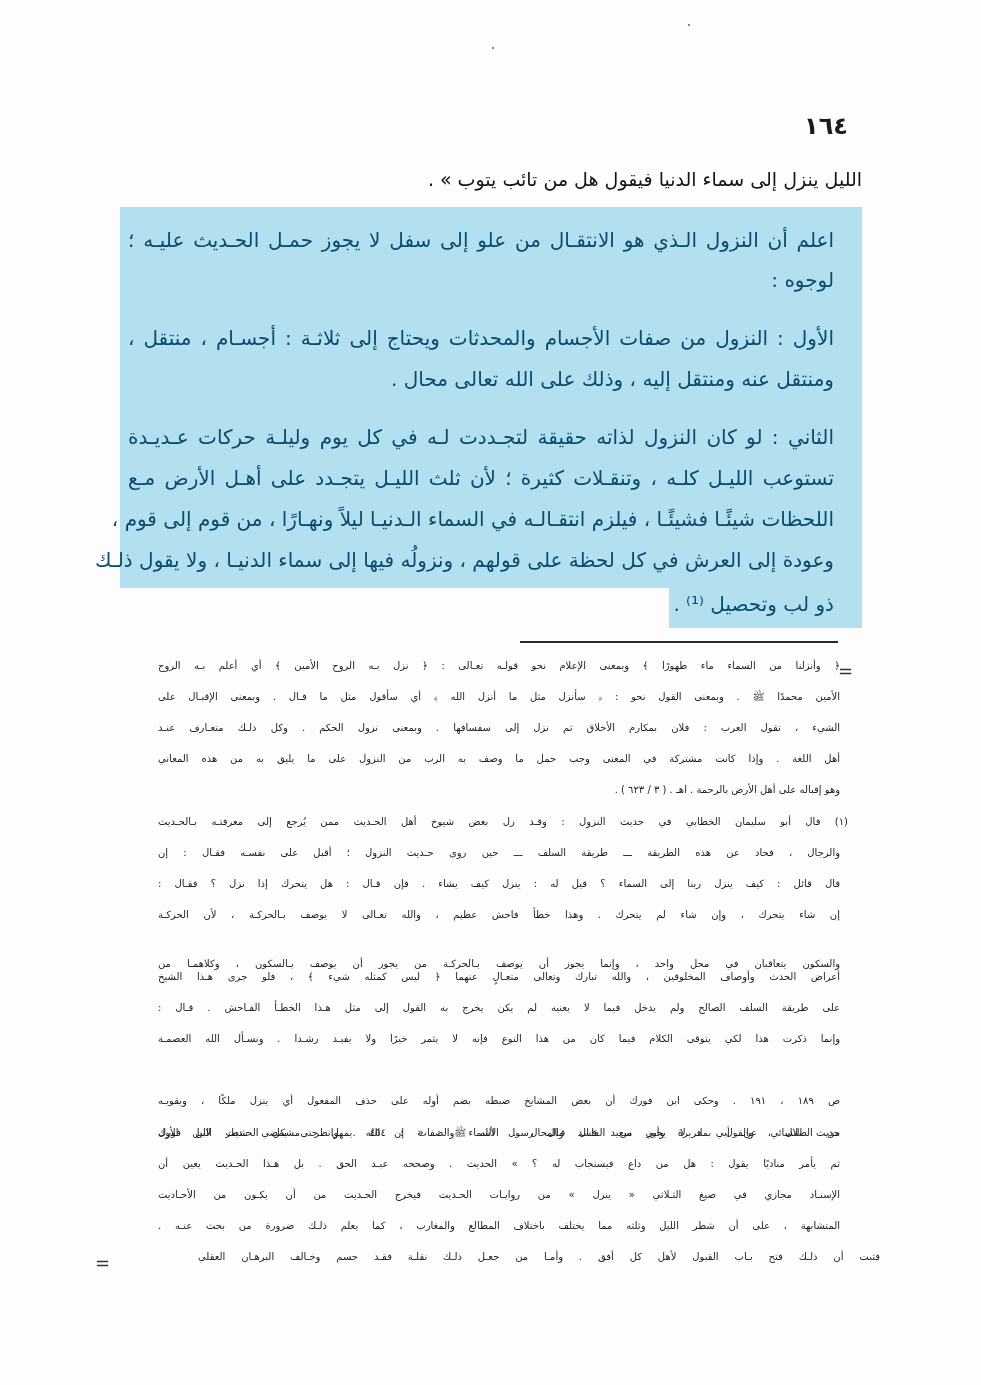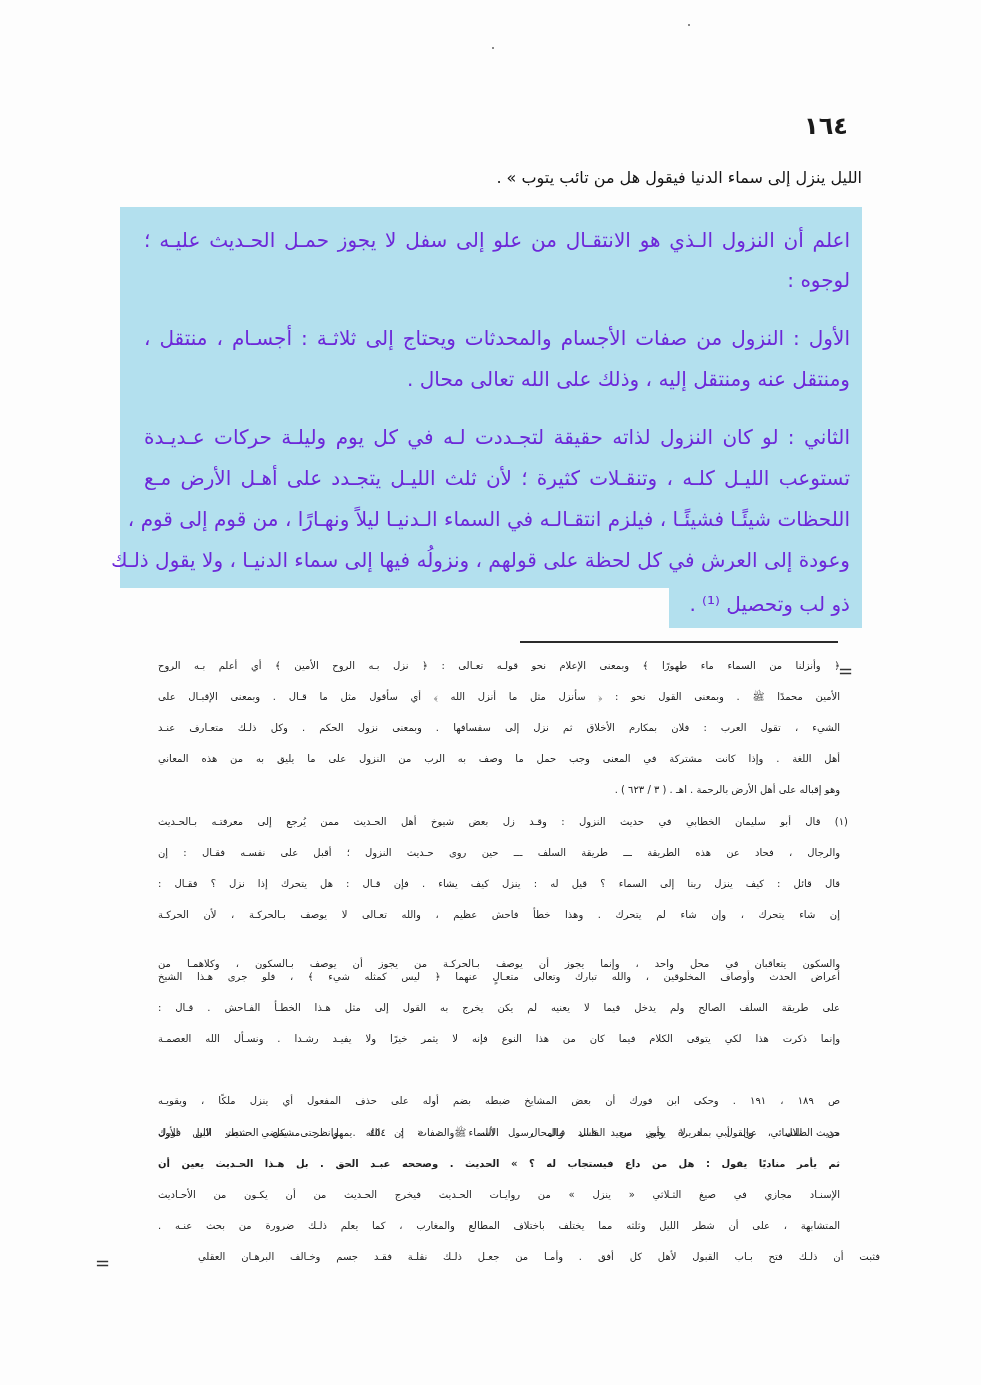--- a/index.html
+++ b/index.html
@@ -33,21 +33,21 @@
     font-family: "DejaVu Sans", sans-serif;
     direction: rtl;
   }
   .top-line {
     position: absolute;
     left: 150px;
     width: 712px;
     top: 168px;
     direction: rtl;
     text-align: right;
-    font-size: 16px;
+    font-size: 19px;
     font-family: "DejaVu Sans", sans-serif;
     white-space: nowrap;
     color: #141414;
   }
 
   
   .hl-main {
     position: absolute;
     left: 120px;
     top: 207px;
@@ -58,28 +58,28 @@
   .hl-tail {
     position: absolute;
     left: 669px;
     top: 588px;
     width: 193px;
     height: 40px;
     background: #b3e0ee;
   }
   .hl-text {
     position: absolute;
-    left: 144px;
+    left: 128px;
     width: 706px;
     direction: rtl;
     text-align: justify;
     text-align-last: justify;
     font-size: 20px;
     font-family: "DejaVu Sans", sans-serif;
-    color: #6d28d9;
+    color: #0c4a6e;
     white-space: nowrap;
   }
   .hl-text.last { text-align-last: right; }
 
   .fn-rule {
     position: absolute;
     left: 520px;
     top: 641px;
     width: 318px;
     height: 2px;
@@ -149,21 +149,21 @@
   <div class="fn-line" style="top: 847px;">والرجال ، فحاد عن هذه الطريقة ـــ طريقة السلف ـــ حين روى حـديث النزول ؛ أقبل على نفسـه فقـال : إن</div>
   <div class="fn-line" style="top: 878px;">قال قائل : كيف ينزل ربنا إلى السماء ؟ قيل له : ينزل كيف يشاء . فإن قـال : هل يتحرك إذا نزل ؟ فقـال :</div>
   <div class="fn-line" style="top: 909px;">إن شاء يتحرك ، وإن شاء لم يتحرك . وهذا خطأ فاحش عظيم ، والله تعـالى لا يوصف بـالحركـة ، لأن الحركـة</div>
   <div class="fn-line" style="top: 940px; margin-top: 18px;">والسكون يتعاقبان في محل واحد ، وإنما يجوز أن يوصف بـالحركـة من يجوز أن يوصف بـالسكون ، وكلاهمـا من</div>
   <div class="fn-line" style="top: 971px;">أعراض الحدث وأوصاف المخلوقين ، والله تبارك وتعالى متعـالٍ عنهما ﴿ ليس كمثله شيء ﴾ ، فلو جرى هـذا الشيخ</div>
   <div class="fn-line" style="top: 1002px;">على طريقة السلف الصالح ولم يدخل فيما لا يعنيه لم يكن يخرج به القول إلى مثل هـذا الخطـأ الفـاحش . قـال :</div>
   <div class="fn-line" style="top: 1033px;">وإنما ذكرت هذا لكي يتوقى الكلام فيما كان من هذا النوع فإنه لا يثمر خيرًا ولا يفيـد رشـدا . ونسـأل الله العصمـة</div>
   <div class="fn-line" style="top: 1127px;">من الضلال ، والقول بما لا يجوز من الفاسد والمحال . الأسماء والصفات : ٤٥٤ . وانظر مشكل الحـديث لابن فورك</div>
   <div class="fn-line" style="top: 1095px;">ص ١٨٩ ، ١٩١ . وحكى ابن فورك أن بعض المشايخ ضبطه بضم أوله على حذف المفعول أي ينزل ملكًا ، ويقويـه</div>
   <div class="fn-line" style="top: 1127px;">حديث النسائي عن أبي هريرة وأبي سعيد قـال قـال رسول الله ﷺ : « إن الله يمهل حتى يمضي شطر الليل الأول</div>
-  <div class="fn-line" style="top: 1158px; font-weight: bold;">ثم يأمر مناديًا يقول : هل من داع فيستجاب له ؟ » الحديث . وصححه عبـد الحق . بل هـذا الحـديث يعين أن</div>
+  <div class="fn-line" style="top: 1158px;">ثم يأمر مناديًا يقول : هل من داع فيستجاب له ؟ » الحديث . وصححه عبـد الحق . بل هـذا الحـديث يعين أن</div>
   <div class="fn-line" style="top: 1189px;">الإسنـاد مجازي في صيغ الثـلاثي « ينزل » من روايـات الحـديث فيخرج الحـديث من أن يكـون من الأحـاديث</div>
   <div class="fn-line" style="top: 1220px;">المتشابهة ، على أن شطر الليل وثلثه مما يختلف باختلاف المطالع والمغارب ، كما يعلم ذلـك ضرورة من بحث عنـه .</div>
   <div class="fn-line" style="top:1251px;margin-left:40px;">فثبت أن ذلـك فتح بـاب القبول لأهل كل أفق . وأمـا من جعـل ذلـك نقلـة فقـد جسم وخـالف البرهـان العقلي</div>
 
   <div class="cont-mark" style="left:95px; top:1252px;">=</div>
 
   <div class="speck" style="left:688px; top:24px;"></div>
   <div class="speck" style="left:492px; top:47px;"></div>
 </div>
 

